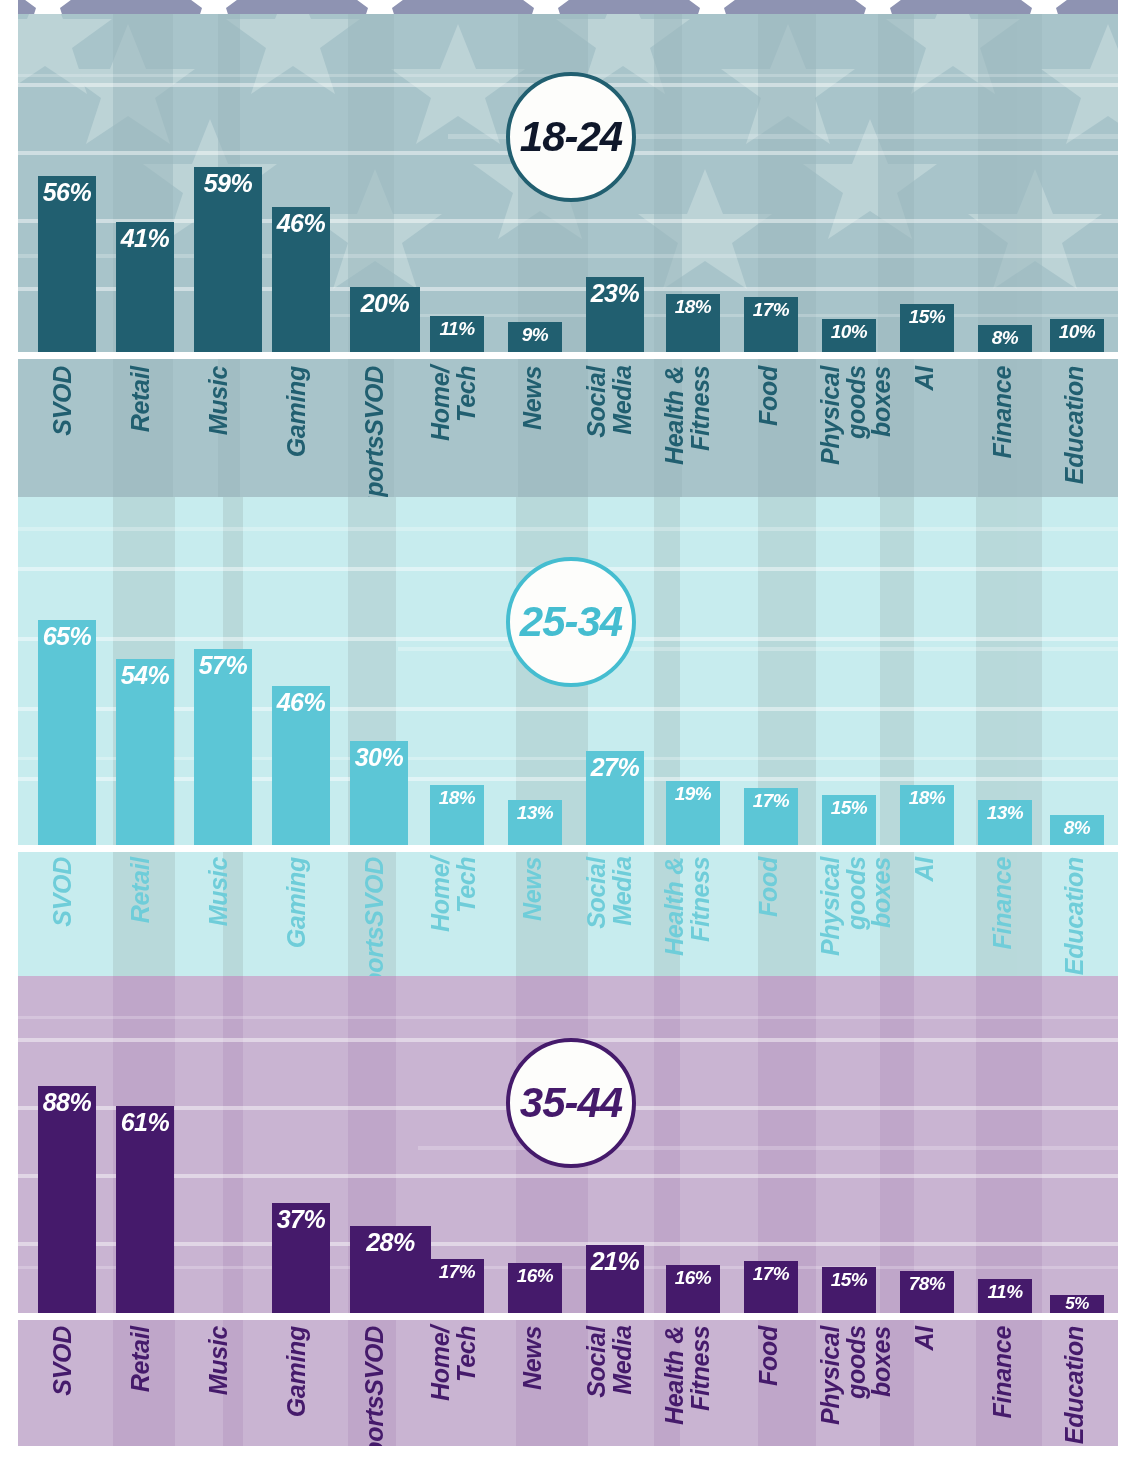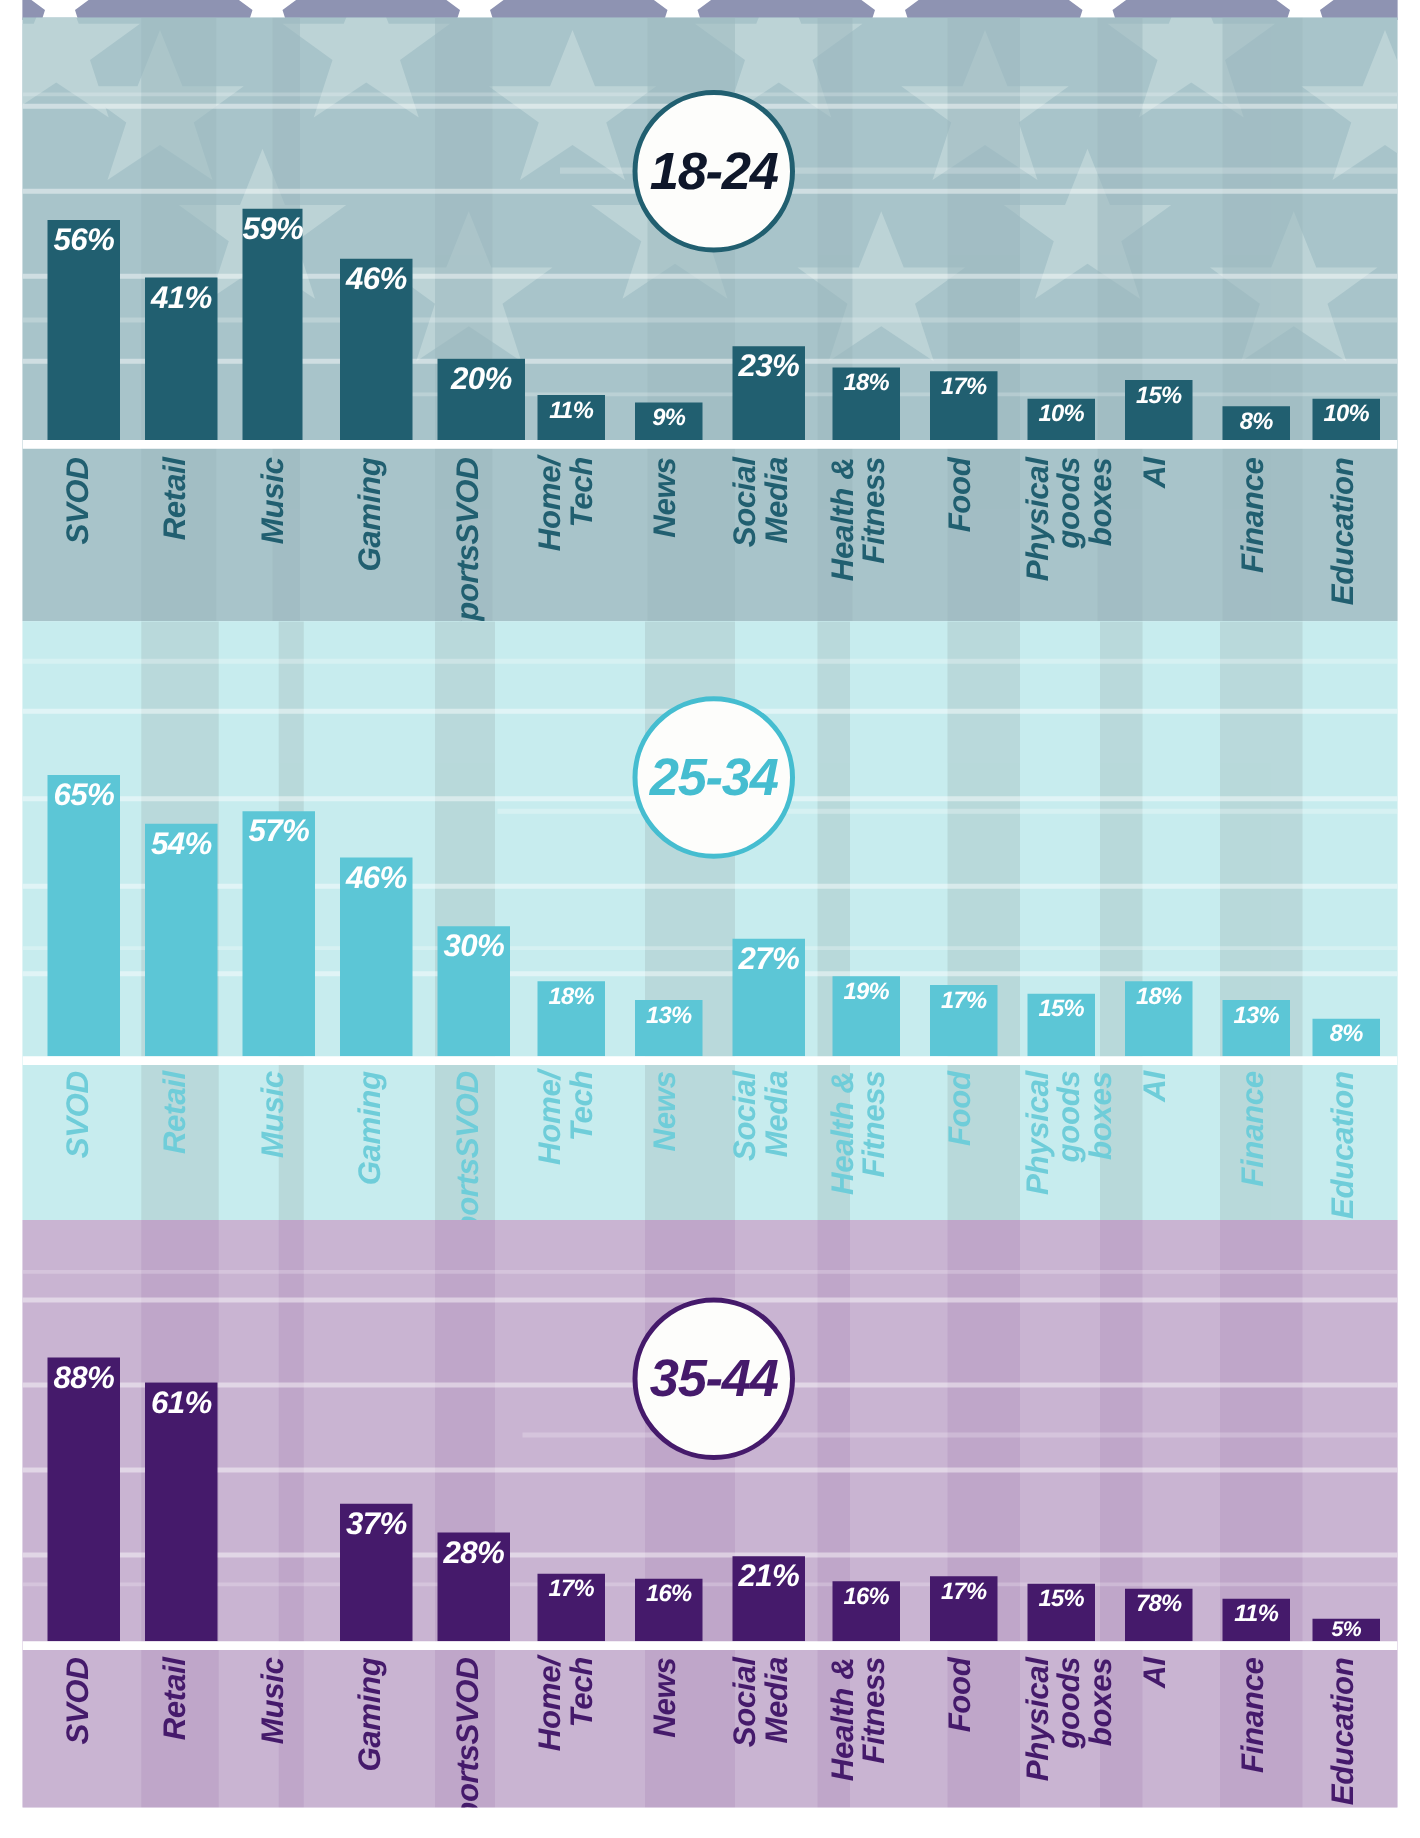--- a/index.html
+++ b/index.html
@@ -134,21 +134,21 @@
       <div class="gridline" style="top:273px;"></div>
     </div>
 
     <div class="plot" style="top:0;height:338px;">
       <div class="bar" style="left:20px;  width:58px; height:176px;">
           <span class="val">56%</span>
         </div>
       <div class="bar" style="left:98px; width:58px; height:130px;">
           <span class="val">41%</span>
         </div>
-      <div class="bar" style="left:176px;width:48px; height:185px;">
+      <div class="bar" style="left:176px;width:68px; height:185px;">
           <span class="val">59%</span>
         </div>
       <div class="bar" style="left:254px;width:58px; height:145px;">
           <span class="val">46%</span>
         </div>
       <div class="bar" style="left:332px;width:58px; height:65px;padding-left:12px;">
           <span class="val">20%</span>
         </div>
       <div class="bar tiny" style="left:412px;width:54px; height:36px;">
           <span class="val">11%</span>
@@ -339,21 +339,21 @@
     <div class="plot" style="top:0;height:337px;">
       <div class="bar" style="left:20px;  width:58px; height:227px;">
           <span class="val">88%</span>
         </div>
       <div class="bar" style="left:98px; width:58px; height:207px;">
           <span class="val">61%</span>
         </div>
       <div class="bar" style="left:254px;width:58px; height:110px;">
           <span class="val">37%</span>
         </div>
-      <div class="bar" style="left:332px;width:58px; height:87px;">
+      <div class="bar" style="left:332px;width:58px; height:87px;padding-left:23px;">
           <span class="val">28%</span>
         </div>
       <div class="bar tiny" style="left:412px;width:54px; height:54px;">
           <span class="val">17%</span>
         </div>
       <div class="bar tiny" style="left:490px;width:54px; height:50px;">
           <span class="val">16%</span>
         </div>
       <div class="bar" style="left:568px;width:58px; height:68px;">
           <span class="val">21%</span>

